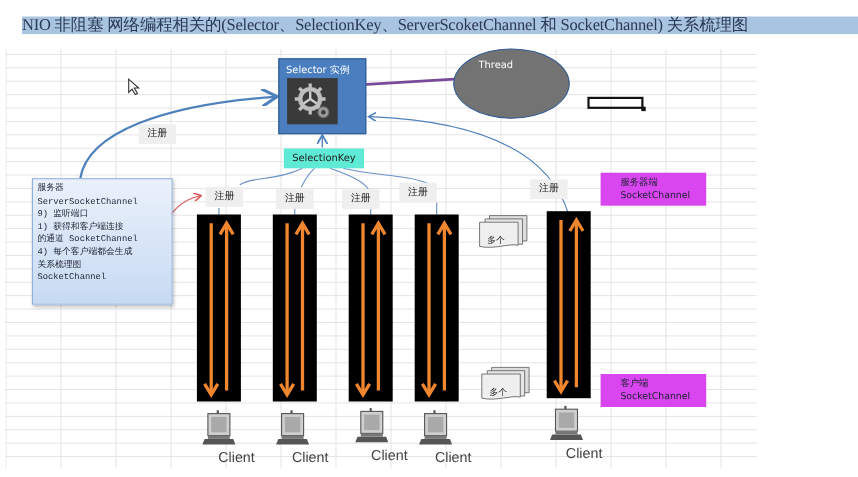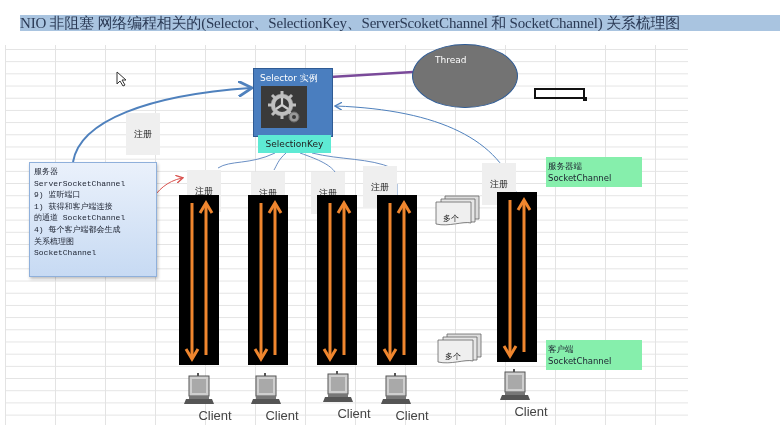--- a/index.html
+++ b/index.html
@@ -5,34 +5,34 @@
   html,body{margin:0;padding:0;background:#fff;}
   body{width:780px;height:434px;position:relative;overflow:hidden;font-family:"DejaVu Sans",sans-serif;}
   .title-bar{position:absolute;left:20px;top:15px;width:772px;height:16px;background:#a9c4e0;
     font-family:"Liberation Serif",serif;font-size:15px;line-height:16px;color:#2b3a55;white-space:nowrap;overflow:hidden;letter-spacing:-0.2px;}
   .grid{position:absolute;left:5px;top:45px;width:683px;height:380px;
     background-image:
       linear-gradient(to right,#e3e3e3 1px,transparent 1px),
       linear-gradient(to bottom,#e3e3e3 1px,transparent 1px);
     background-size:50px 100%,100% 12.2px;background-position:0 0,0 4px;}
   svg.overlay{position:absolute;left:0;top:0;}
-  .selector-box{position:absolute;left:253px;top:53px;width:80px;height:69px;background:#4a7ebf;border:1px solid #2f5b94;box-sizing:border-box;margin-top:15px;}
+  .selector-box{position:absolute;left:253px;top:53px;width:80px;height:69px;background:#4a7ebf;border:1px solid #2f5b94;box-sizing:border-box;}
   .selector-title{position:absolute;left:6px;top:3px;font-size:9px;color:#fff;}
   .gear-tile{position:absolute;left:7px;top:17px;width:46px;height:42px;background:#3a3a3a;display:flex;align-items:center;justify-content:center;}
   .thread{position:absolute;left:412px;top:44px;width:106px;height:64px;border-radius:50%;background:#737373;border:1px solid #2f5b94;box-sizing:border-box;}
   .thread span{position:absolute;left:22px;top:10px;font-size:9px;color:#fff;}
   .sel-cell{position:absolute;left:534px;top:88px;width:51px;height:11px;border:2px solid #111;box-sizing:border-box;}
   .sel-cell:after{content:"";position:absolute;right:-4px;bottom:-4px;width:4px;height:4px;background:#111;}
   .skey{position:absolute;left:258px;top:135px;width:73px;height:18px;background:#5eead4;font-size:9px;line-height:18px;text-align:center;color:#222;}
-  .reg{position:absolute;height:18px;padding:12px 8px;background:#efefef;font-size:9px;line-height:18px;color:#222;}
+  .reg{position:absolute;height:18px;padding:0 8px;background:#efefef;font-size:9px;line-height:18px;color:#222;}
   .server-box{position:absolute;left:29px;top:162px;width:128px;height:115px;
     background:linear-gradient(to bottom,#eaf1fb,#c7daf3);border:1px solid #8fb0db;box-sizing:border-box;
     box-shadow:1px 2px 3px rgba(0,0,0,0.25);font-size:8px;line-height:11.6px;color:#1c2230;padding:3px 4px;font-family:Liberation Mono, monospace;}
   .server-box div{white-space:nowrap;}
-  .info-box{position:absolute;width:96px;height:30px;background:#86efac;font-size:8.5px;color:#1c2230;padding:3px 2px;box-sizing:border-box;line-height:12px;}
+  .info-box{position:absolute;width:96px;height:30px;background:#d946ef;font-size:8.5px;color:#1c2230;padding:3px 18px;box-sizing:border-box;line-height:12px;}
   .channel{position:absolute;width:40px;height:170px;background:#000;}
   .channel svg{position:absolute;left:0;top:0;}
   .many{position:absolute;width:46px;height:32px;}
   .many span{position:absolute;left:8px;top:18px;font-size:8px;color:#222;}
   .client{position:absolute;width:36px;height:48px;text-align:center;}
   .client .lbl{position:absolute;left:16px;width:36px;top:36px;font-family:"Liberation Sans",sans-serif;font-size:13px;color:#444;}
   .cursor{position:absolute;left:116px;top:71px;}
 </style>
 </head>
 <body>

